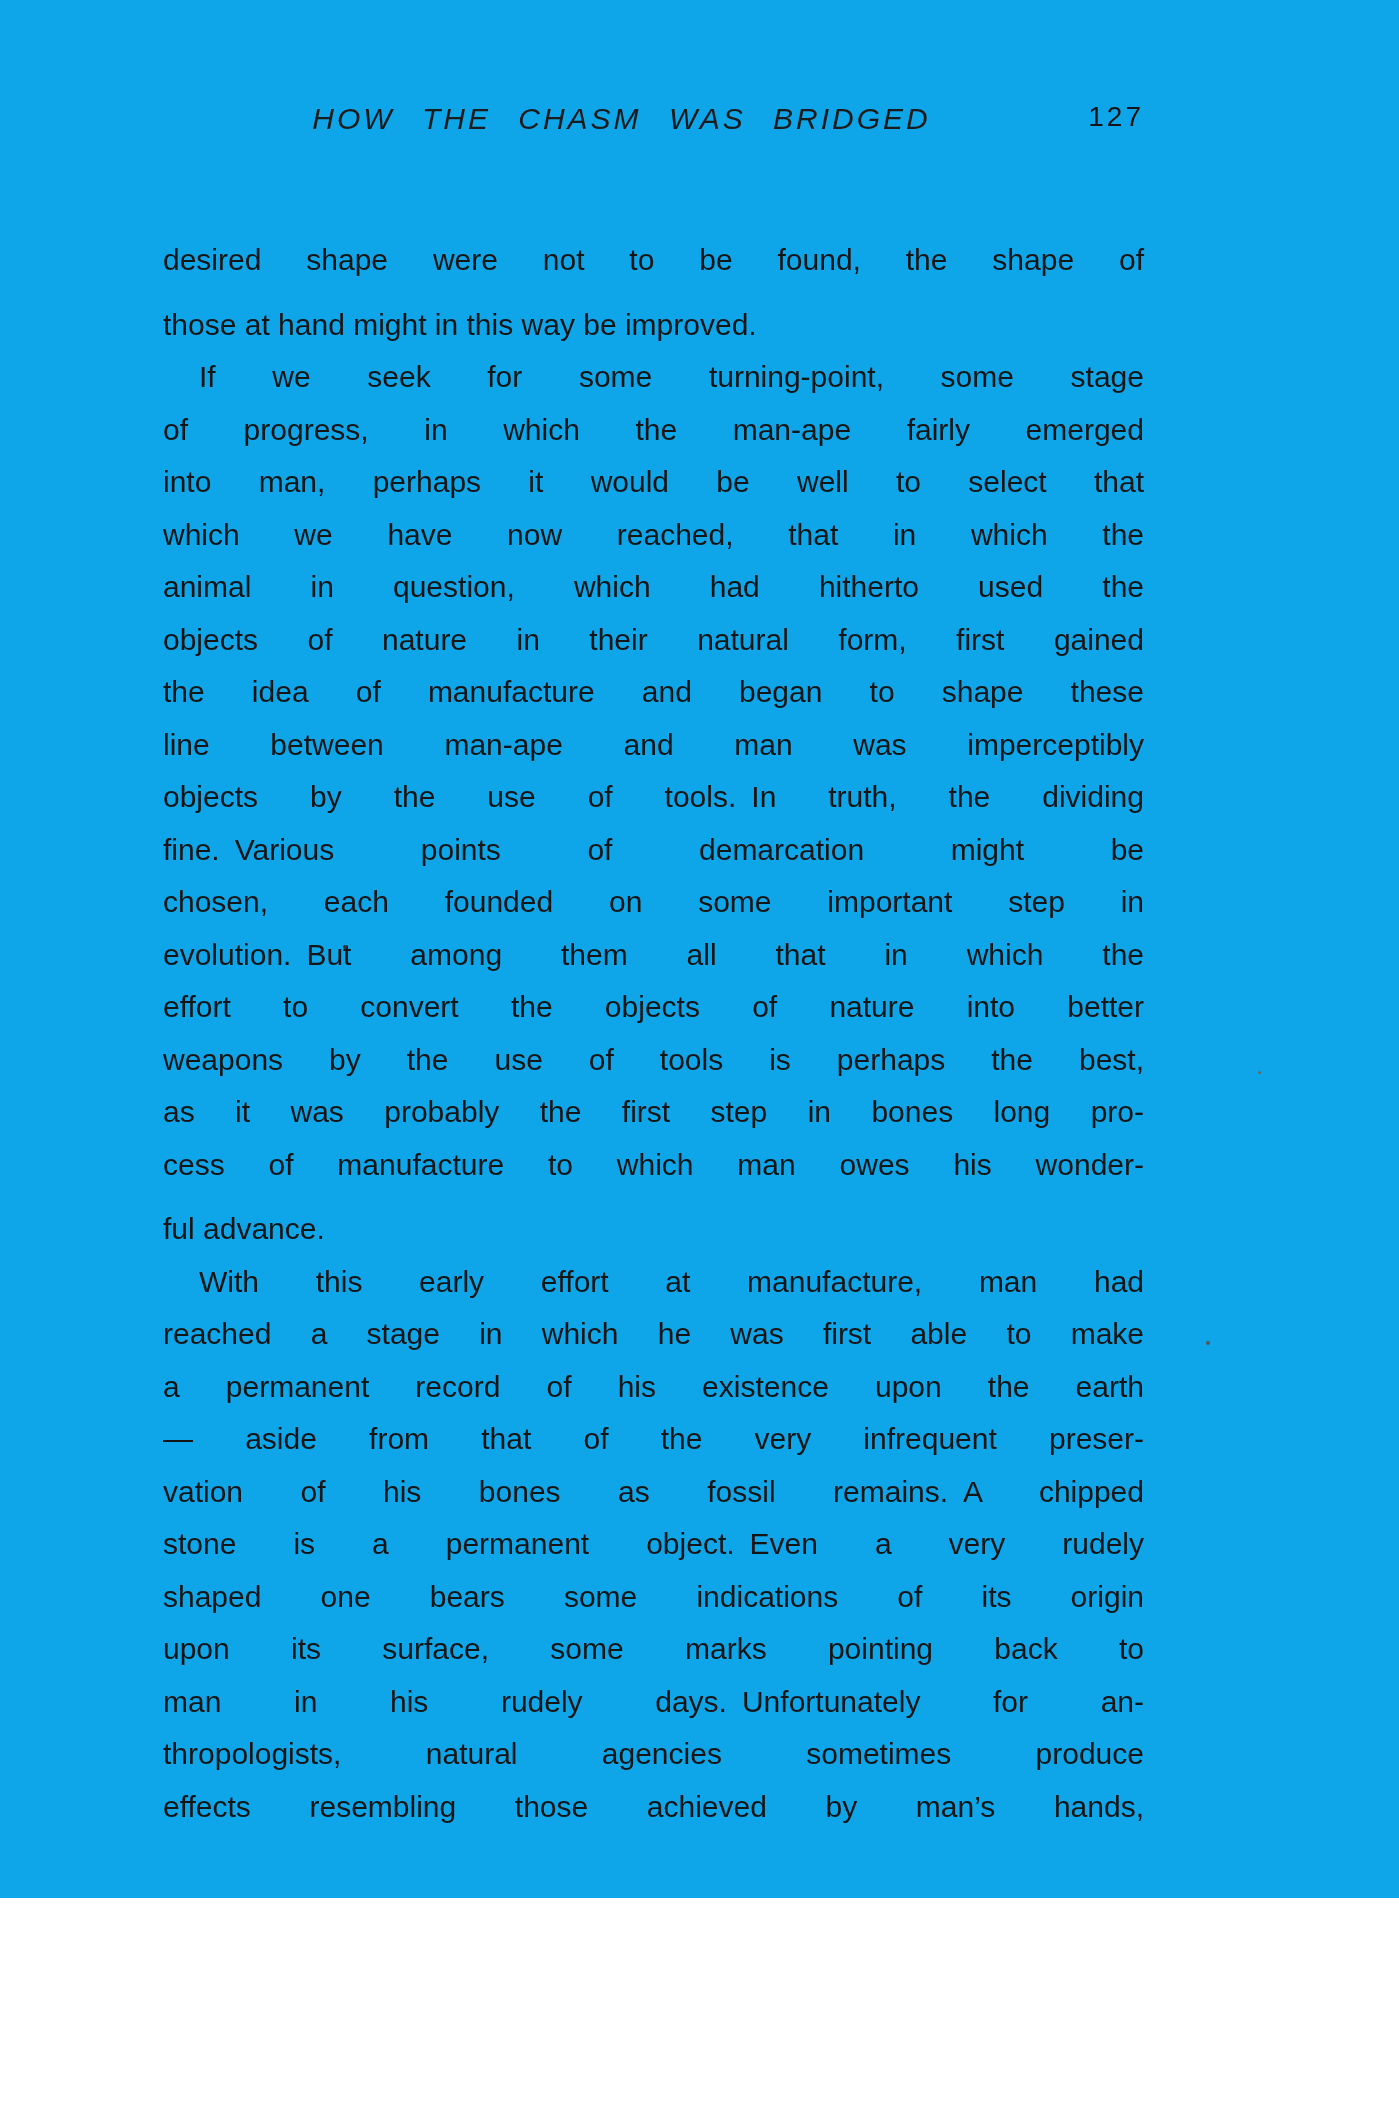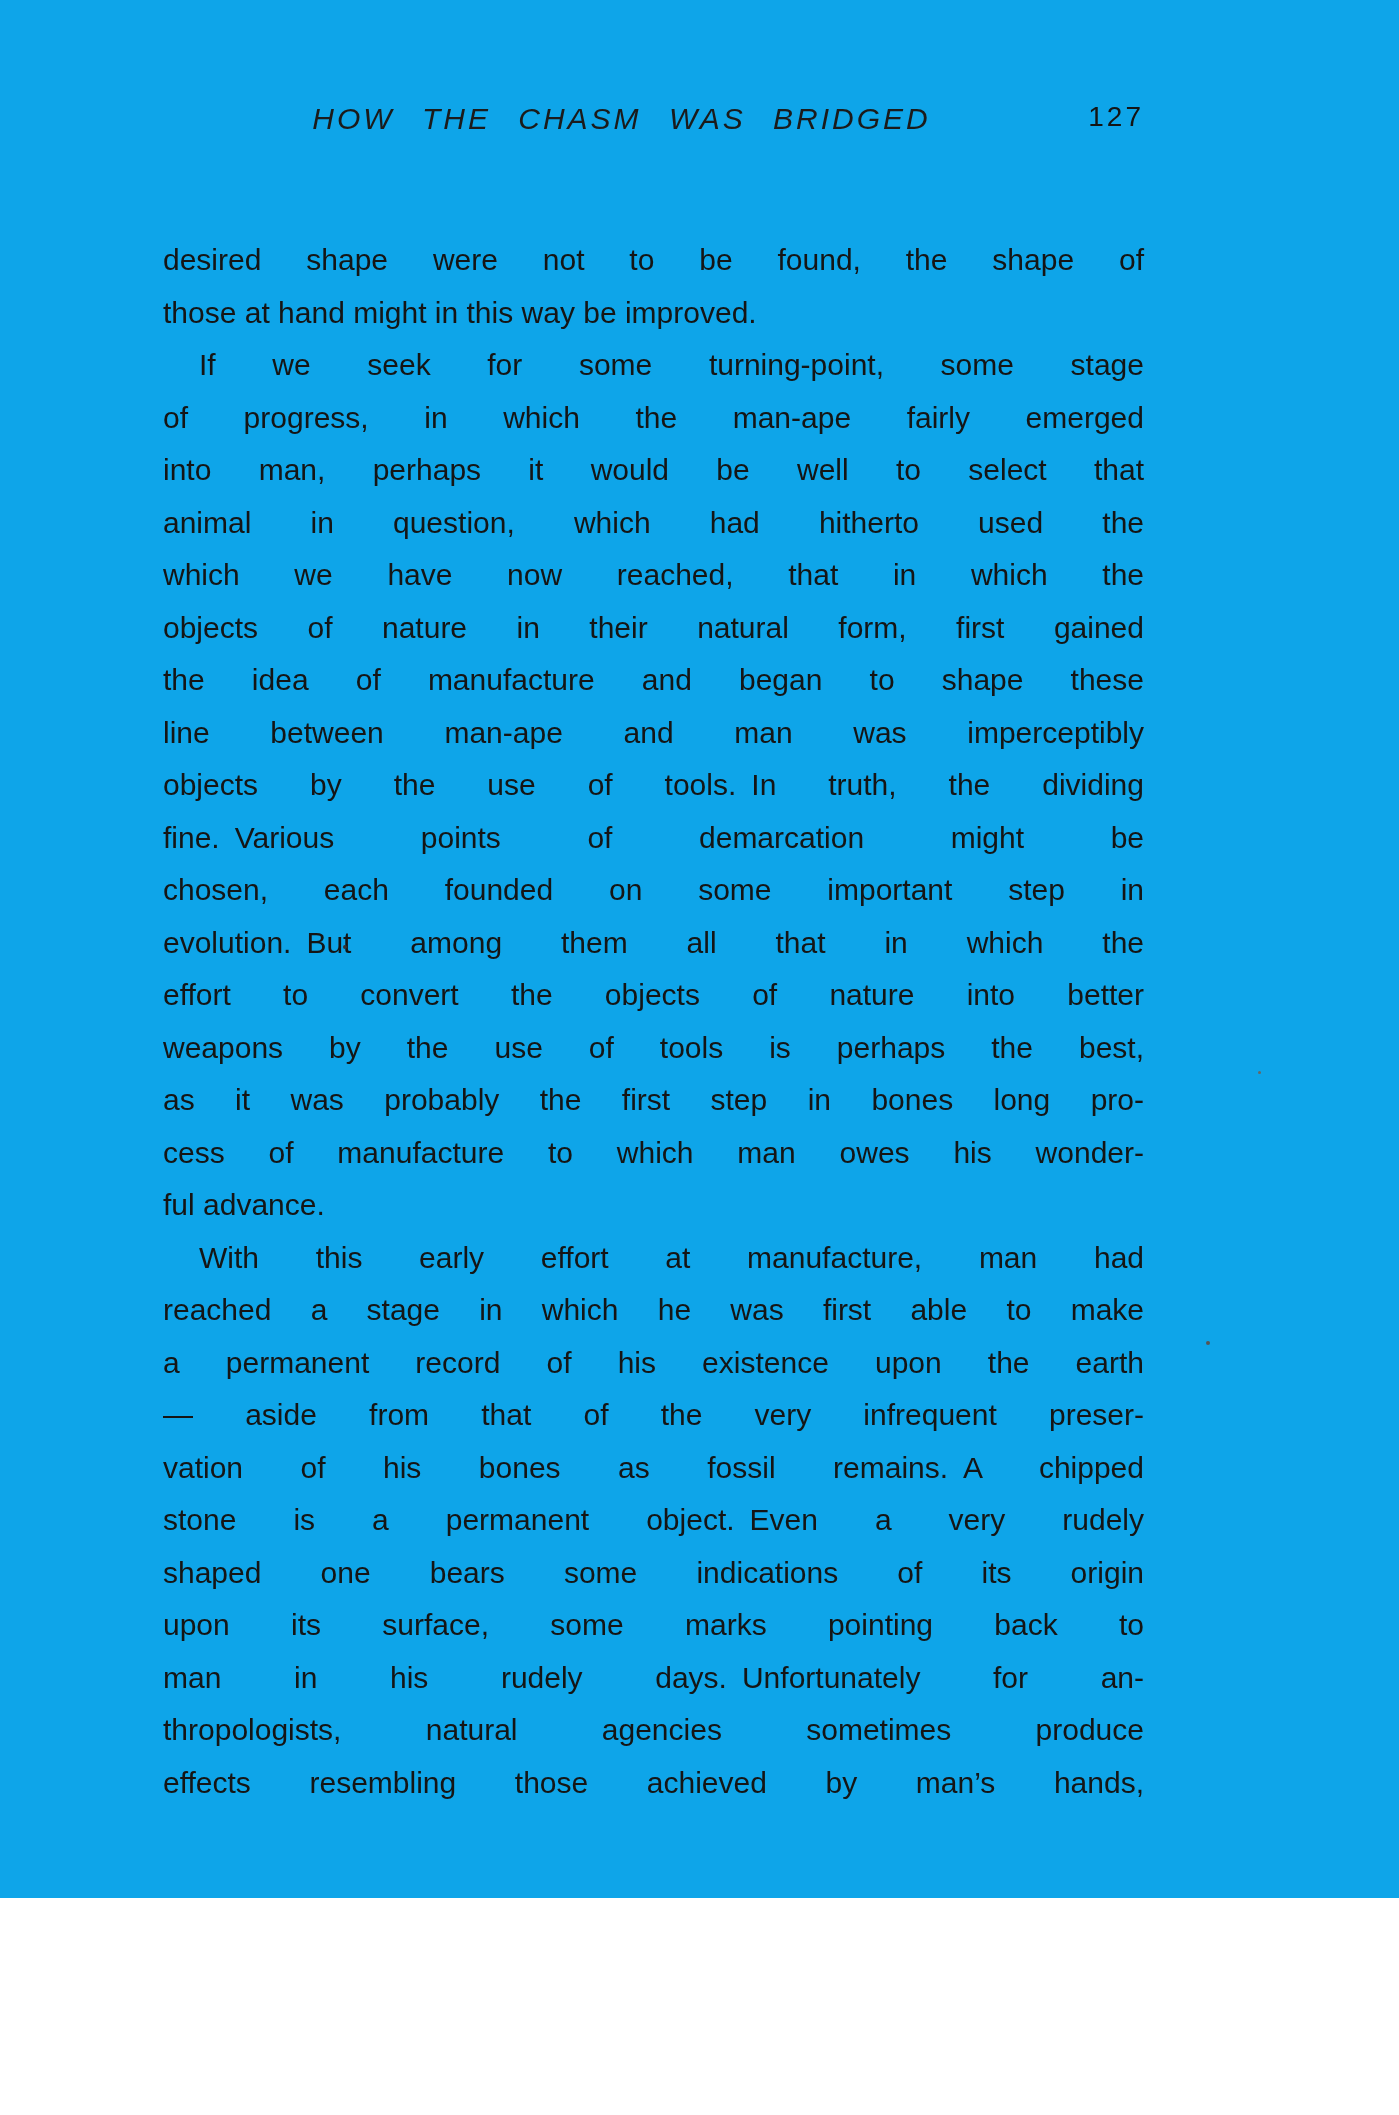--- a/index.html
+++ b/index.html
@@ -52,20 +52,21 @@
     line-height: 52.5px;
     color: #151515;
   }
   .line {
     white-space: nowrap;
     text-align: justify;
     text-align-last: justify;
   }
   .line.flush {
     text-align-last: left;
+    margin-top: 12px;
   }
   .line.indent {
     text-indent: 36px;
   }
   .speck {
     position: absolute;
     border-radius: 50%;
     background: #444;
   }
   .speck.s1 { left: 343px; top: 945px;  width: 4px; height: 4px; background: #333; }
@@ -81,22 +82,22 @@
     <span class="header-title">HOW THE CHASM WAS BRIDGED</span>
     <span class="page-number">127</span>
   </header>
 
   <main class="body-text">
       <div class="line">desired shape were not to be found, the shape of</div>
       <div class="line flush">those at hand might in this way be improved.</div>
       <div class="line indent">If we seek for some turning-point, some stage</div>
       <div class="line">of progress, in which the man-ape fairly emerged</div>
       <div class="line">into man, perhaps it would be well to select that</div>
+      <div class="line">which we have now reached, that in which the</div>
       <div class="line">animal in question, which had hitherto used the</div>
-      <div class="line">which we have now reached, that in which the</div>
       <div class="line">objects of nature in their natural form, first gained</div>
       <div class="line">the idea of manufacture and began to shape these</div>
       <div class="line">line between man-ape and man was imperceptibly</div>
       <div class="line">objects by the use of tools. In truth, the dividing</div>
       <div class="line">fine. Various points of demarcation might be</div>
       <div class="line">chosen, each founded on some important step in</div>
       <div class="line">evolution. But among them all that in which the</div>
       <div class="line">effort to convert the objects of nature into better</div>
       <div class="line">weapons by the use of tools is perhaps the best,</div>
       <div class="line">as it was probably the first step in bones long pro-</div>

